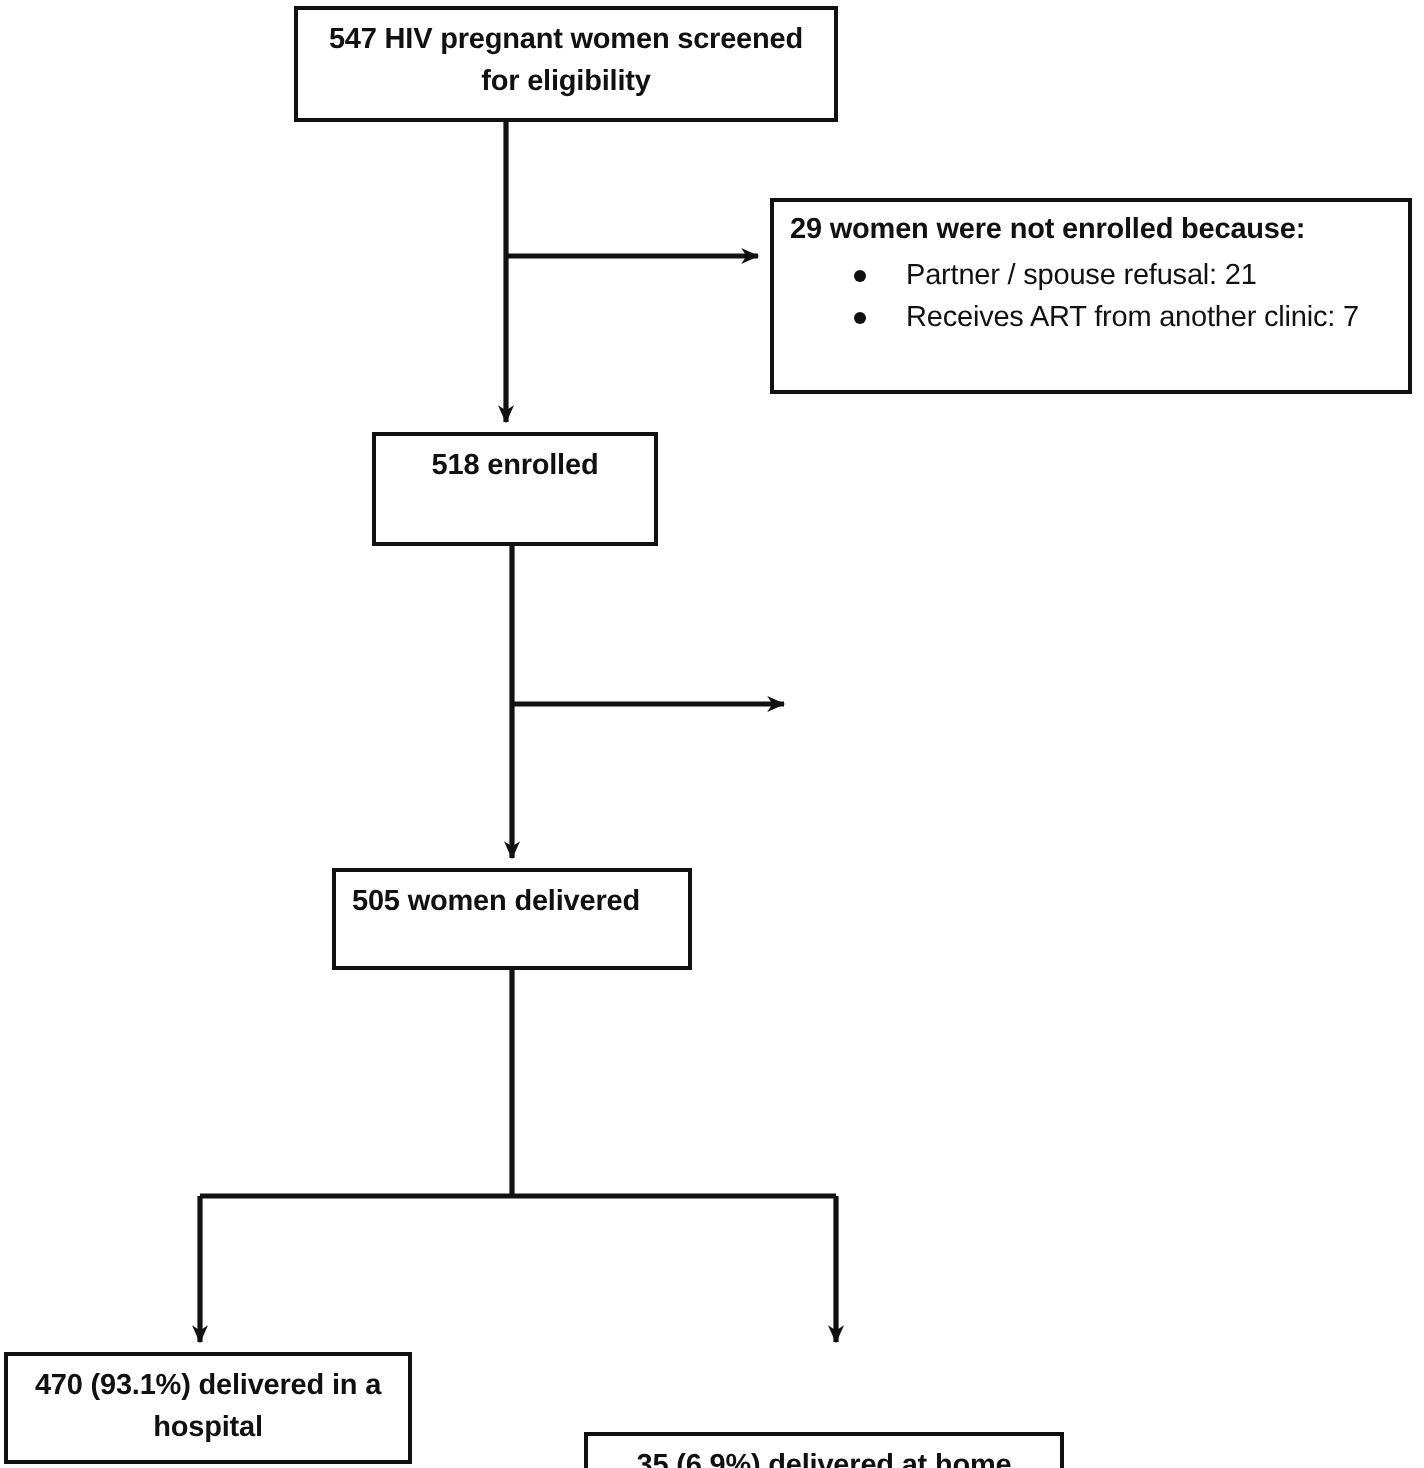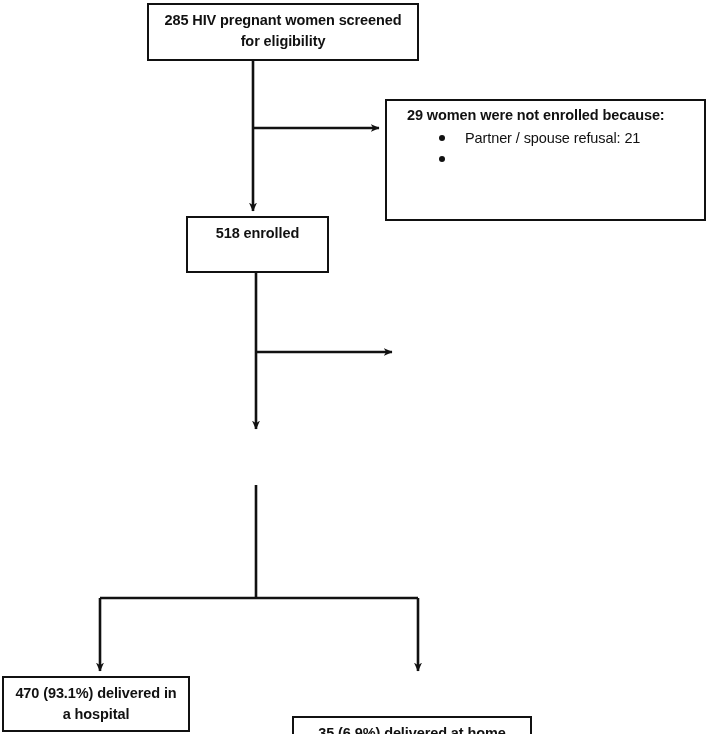--- a/index.html
+++ b/index.html
@@ -41,25 +41,25 @@
   }
   .node.center .node-text {
     text-align: center;
   }
   .node.left .node-text {
     text-align: left;
   }
 
   
   #node-screened   { left: 147px; top: 3px;   width: 272px; height: 58px; }
-  #node-notenroll  { left: 385px; top: 99px;  width: 321px; height: 122px; padding-left: 12px; }
+  #node-notenroll  { left: 385px; top: 99px;  width: 321px; height: 98px; }
   #node-enrolled   { left: 186px; top: 216px; width: 143px; height: 57px; }
   #node-miscarriage{ left: 398px; top: 326px; width: 285px; height: 56px; }
   #node-delivered  { left: 166px; top: 434px; width: 180px; height: 51px; }
-  #node-hospital   { left: 2px;   top: 676px; width: 188px; height: 56px; }
+  #node-hospital   { left: 2px;   top: 676px; width: 204px; height: 56px; }
   #node-home       { left: 292px; top: 716px; width: 240px; height: 56px; }
 
   
   .reason-list {
     list-style: none;
     margin: 2px 0 0 0;
     padding: 0 0 0 40px;
   }
   .reason-list li {
     position: relative;
@@ -105,41 +105,45 @@
 
     <path d="M256,485 L256,598" stroke="#111111" stroke-width="2.6" fill="none"></path>
     <path d="M100,598 L418,598" stroke="#111111" stroke-width="2.6" fill="none"></path>
 
     <path d="M100,598 L100,671" stroke="#111111" stroke-width="2.6" fill="none" marker-end="url(#arrowhead)"></path>
 
     <path d="M418,598 L418,671" stroke="#111111" stroke-width="2.6" fill="none" marker-end="url(#arrowhead)"></path>
   </svg>
 
   <div class="node center" id="node-screened">
-    <span class="node-text">285 HIV pregnant women screened for eligibility</span>
+    <span class="node-text">547 HIV pregnant women screened for eligibility</span>
   </div>
 
   <div class="node left" id="node-notenroll">
     <span class="node-heading">29 women were not enrolled because:</span>
     <ul class="reason-list">
       <li>
         <span class="bullet-dot"></span>
         <span>Partner / spouse refusal: 21</span>
       </li>
       <li>
         <span class="bullet-dot"></span>
+        <span>Receives ART from another clinic: 7</span>
       </li>
     </ul>
   </div>
 
   <div class="node center" id="node-enrolled">
     <span class="node-text">518 enrolled</span>
   </div>
 
 
+  <div class="node left" id="node-delivered">
+    <span class="node-text">505 women delivered</span>
+  </div>
 
   <div class="node center" id="node-hospital">
     <span class="node-text">470 (93.1%) delivered in a hospital</span>
   </div>
 
   <div class="node center" id="node-home">
     <span class="node-text">35 (6.9%) delivered at home</span>
   </div>
 
 </div>

